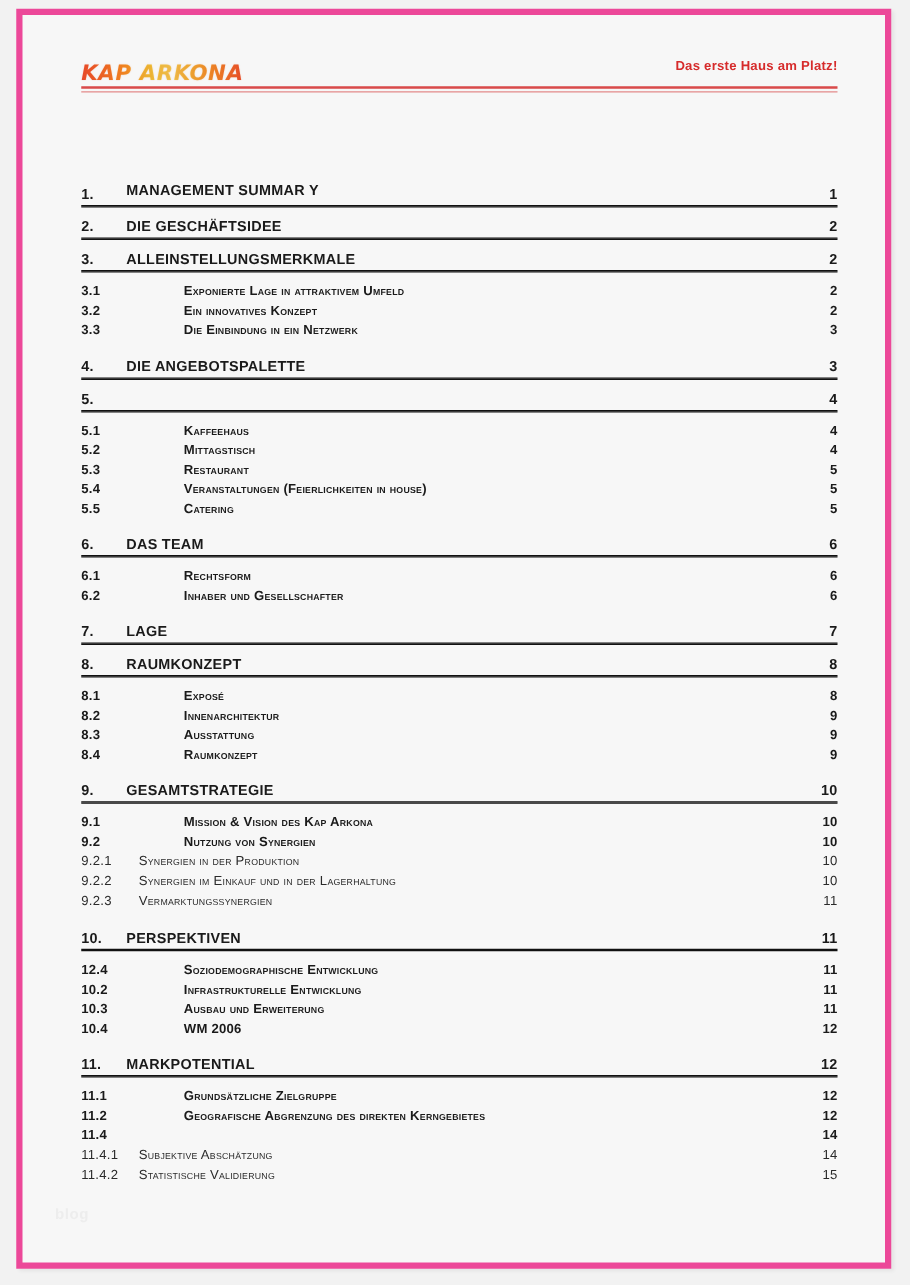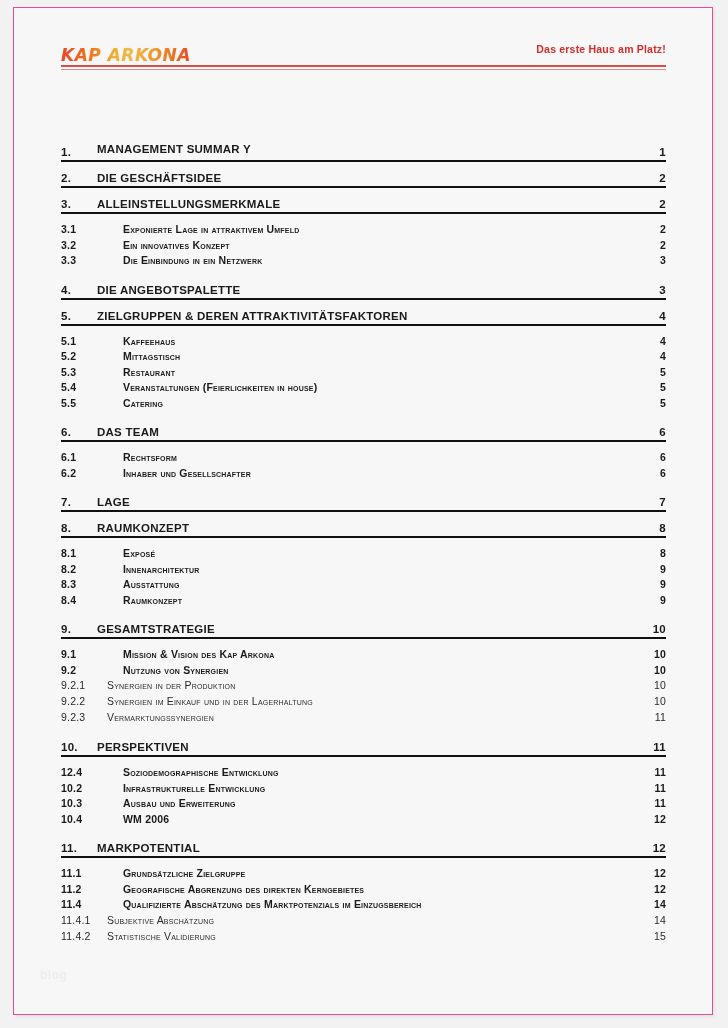--- a/index.html
+++ b/index.html
@@ -15,21 +15,21 @@
   }
 
   
   #page-sheet {
     position: absolute;
     left: 13px;
     top: 7px;
     width: 700px;
     height: 1008px;
     background: #f7f7f7;
-    border: 1px solid #ec4899;
+    border: 5px solid #ec4899;
     box-shadow: 2px 2px 3px rgba(0,0,0,0.06);
     box-sizing: border-box;
     overflow: hidden;
     padding-left: 32px;
   }
 
   
   #doc-header {
     position: absolute;
     left: 47px;
@@ -154,21 +154,21 @@
   .lvl2 {
     height: 15.5px;
     font-size: 10.5px;
     font-weight: bold;
     font-variant: small-caps;
     letter-spacing: 0.2px;
   }
   .lvl2 .toc-num {
     font-variant: normal;
   }
-  .lvl2 .toc-label { margin-left: 62px; }
+  .lvl2 .toc-label { margin-left: 82px; }
   .lvl2 .toc-page { font-variant: normal; }
 
   
   .lvl3 {
     height: 16px;
     font-size: 10.5px;
     font-weight: normal;
     font-variant: small-caps;
     letter-spacing: 0.2px;
     color: #2a2a2a;
@@ -209,21 +209,21 @@
 
 
   <div id="toc">
       <div class="toc-entry lvl1"><span class="toc-num">1.</span><span class="toc-label">MANAGEMENT SUMMAR Y</span><span class="toc-page">1</span></div>
       <div class="toc-entry lvl1"><span class="toc-num">2.</span><span class="toc-label">DIE GESCHÄFTSIDEE</span><span class="toc-page">2</span></div>
       <div class="toc-entry lvl1"><span class="toc-num">3.</span><span class="toc-label">ALLEINSTELLUNGSMERKMALE</span><span class="toc-page">2</span></div>
       <div class="toc-entry lvl2"><span class="toc-num">3.1</span><span class="toc-label">Exponierte Lage in attraktivem Umfeld</span><span class="toc-page">2</span></div>
       <div class="toc-entry lvl2"><span class="toc-num">3.2</span><span class="toc-label">Ein innovatives Konzept</span><span class="toc-page">2</span></div>
       <div class="toc-entry lvl2"><span class="toc-num">3.3</span><span class="toc-label">Die Einbindung in ein Netzwerk</span><span class="toc-page">3</span></div>
       <div class="toc-entry lvl1"><span class="toc-num">4.</span><span class="toc-label">DIE ANGEBOTSPALETTE</span><span class="toc-page">3</span></div>
-      <div class="toc-entry lvl1"><span class="toc-num">5.</span><span class="toc-label">ZIELGRUPPEN &amp; DEREN ATTRAKTIVITÄTSFAKTOREN</span><span class="toc-page">4</span></div>
+      <div class="toc-entry lvl1"><span class="toc-num">5.</span><span class="toc-page">4</span></div>
       <div class="toc-entry lvl2"><span class="toc-num">5.1</span><span class="toc-label">Kaffeehaus</span><span class="toc-page">4</span></div>
       <div class="toc-entry lvl2"><span class="toc-num">5.2</span><span class="toc-label">Mittagstisch</span><span class="toc-page">4</span></div>
       <div class="toc-entry lvl2"><span class="toc-num">5.3</span><span class="toc-label">Restaurant</span><span class="toc-page">5</span></div>
       <div class="toc-entry lvl2"><span class="toc-num">5.4</span><span class="toc-label">Veranstaltungen (Feierlichkeiten in house)</span><span class="toc-page">5</span></div>
       <div class="toc-entry lvl2"><span class="toc-num">5.5</span><span class="toc-label">Catering</span><span class="toc-page">5</span></div>
       <div class="toc-entry lvl1"><span class="toc-num">6.</span><span class="toc-label">DAS TEAM</span><span class="toc-page">6</span></div>
       <div class="toc-entry lvl2"><span class="toc-num">6.1</span><span class="toc-label">Rechtsform</span><span class="toc-page">6</span></div>
       <div class="toc-entry lvl2"><span class="toc-num">6.2</span><span class="toc-label">Inhaber und Gesellschafter</span><span class="toc-page">6</span></div>
       <div class="toc-entry lvl1"><span class="toc-num">7.</span><span class="toc-label">LAGE</span><span class="toc-page">7</span></div>
       <div class="toc-entry lvl1"><span class="toc-num">8.</span><span class="toc-label">RAUMKONZEPT</span><span class="toc-page">8</span></div>
@@ -238,20 +238,20 @@
       <div class="toc-entry lvl3"><span class="toc-num">9.2.2</span><span class="toc-label">Synergien im Einkauf und in der Lagerhaltung</span><span class="toc-page">10</span></div>
       <div class="toc-entry lvl3"><span class="toc-num">9.2.3</span><span class="toc-label">Vermarktungssynergien</span><span class="toc-page">11</span></div>
       <div class="toc-entry lvl1"><span class="toc-num">10.</span><span class="toc-label">PERSPEKTIVEN</span><span class="toc-page">11</span></div>
       <div class="toc-entry lvl2"><span class="toc-num">12.4</span><span class="toc-label">Soziodemographische Entwicklung</span><span class="toc-page">11</span></div>
       <div class="toc-entry lvl2"><span class="toc-num">10.2</span><span class="toc-label">Infrastrukturelle Entwicklung</span><span class="toc-page">11</span></div>
       <div class="toc-entry lvl2"><span class="toc-num">10.3</span><span class="toc-label">Ausbau und Erweiterung</span><span class="toc-page">11</span></div>
       <div class="toc-entry lvl2"><span class="toc-num">10.4</span><span class="toc-label">WM 2006</span><span class="toc-page">12</span></div>
       <div class="toc-entry lvl1"><span class="toc-num">11.</span><span class="toc-label">MARKPOTENTIAL</span><span class="toc-page">12</span></div>
       <div class="toc-entry lvl2"><span class="toc-num">11.1</span><span class="toc-label">Grundsätzliche Zielgruppe</span><span class="toc-page">12</span></div>
       <div class="toc-entry lvl2"><span class="toc-num">11.2</span><span class="toc-label">Geografische Abgrenzung des direkten Kerngebietes</span><span class="toc-page">12</span></div>
-      <div class="toc-entry lvl2"><span class="toc-num">11.4</span><span class="toc-label">Qualifizierte Abschätzung des Marktpotenzials im Einzugsbereich</span><span class="toc-page">14</span></div>
+      <div class="toc-entry lvl2"><span class="toc-num">11.4</span><span class="toc-page">14</span></div>
       <div class="toc-entry lvl3"><span class="toc-num">11.4.1</span><span class="toc-label">Subjektive Abschätzung</span><span class="toc-page">14</span></div>
       <div class="toc-entry lvl3"><span class="toc-num">11.4.2</span><span class="toc-label">Statistische Validierung</span><span class="toc-page">15</span></div>
     </div>
 
   <div id="footer-watermark">blog</div>
 
 </div>
 
 </body></html>

